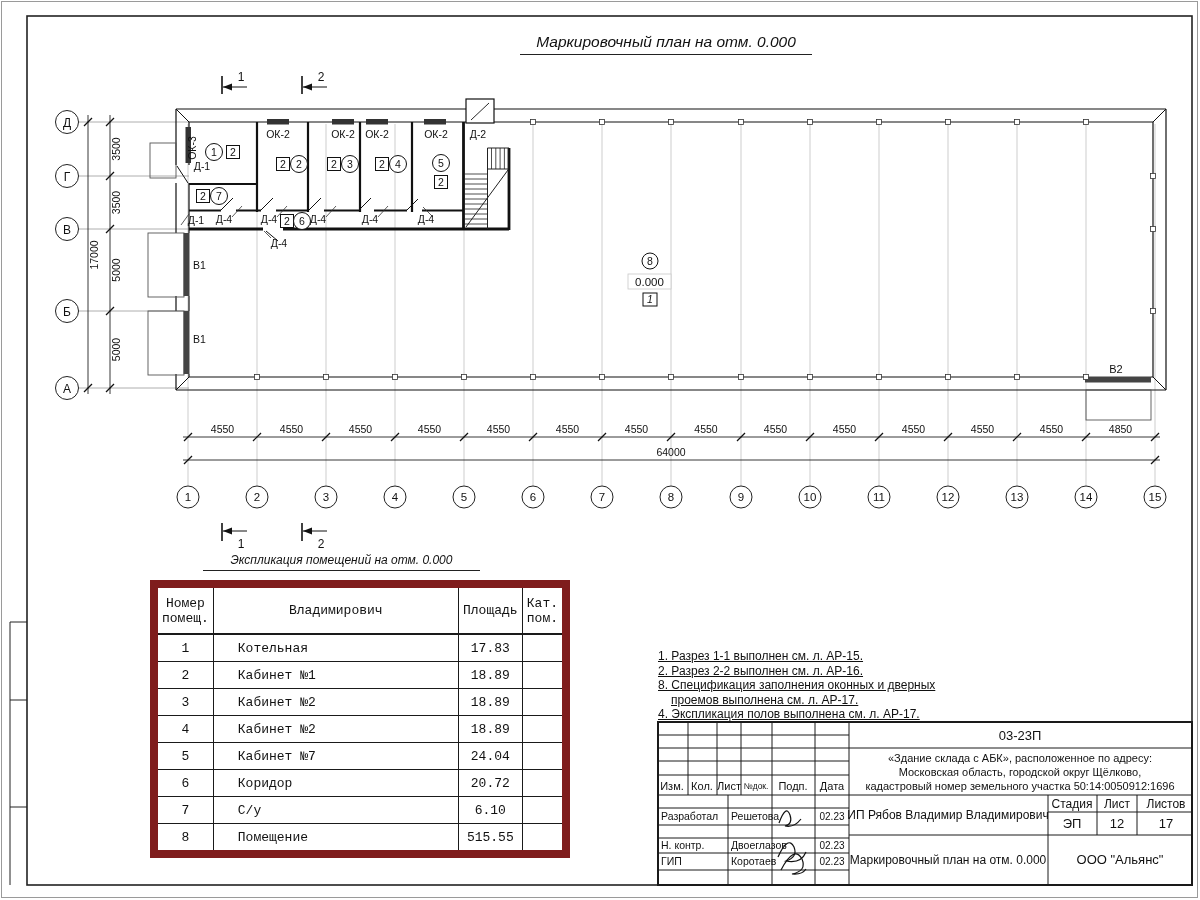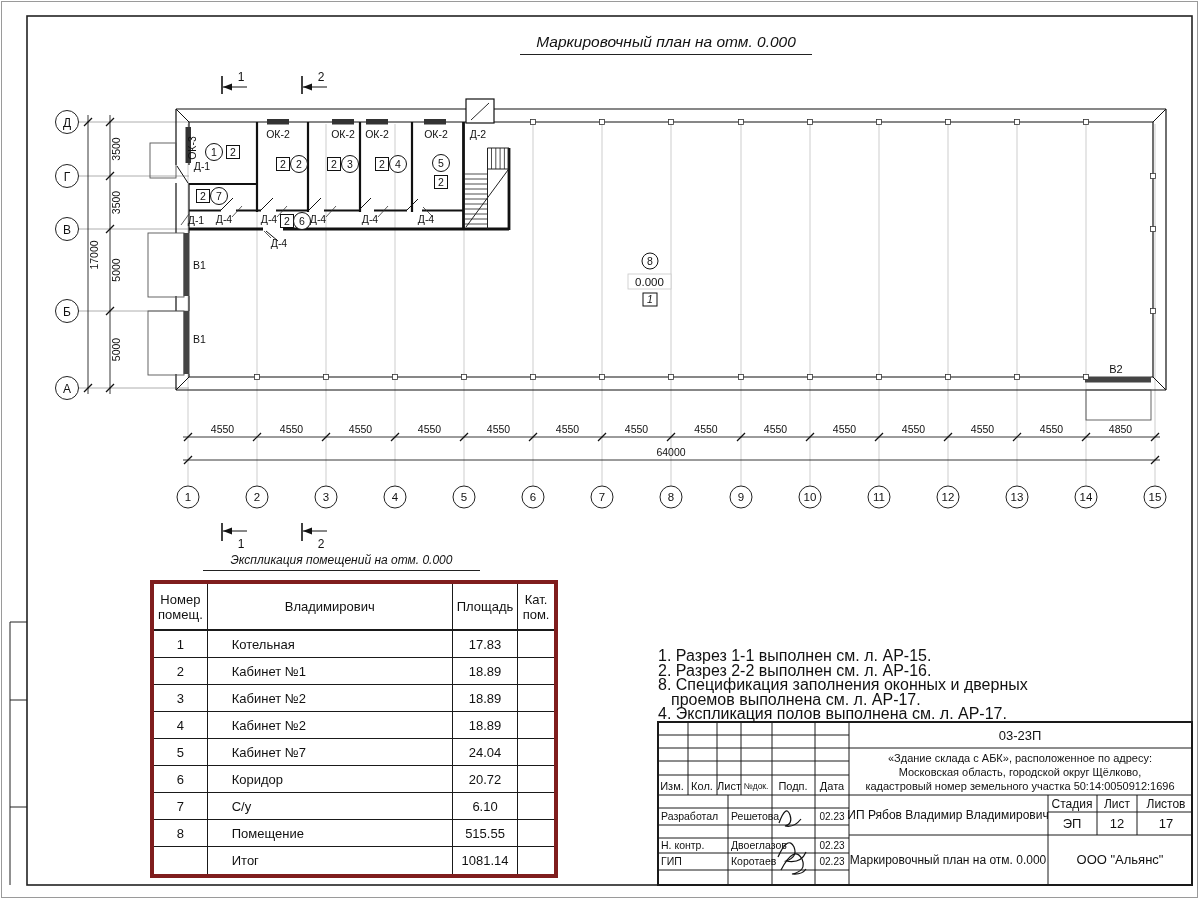--- a/index.html
+++ b/index.html
@@ -3,25 +3,25 @@
 <meta charset="utf-8">
 <style>
   html,body{margin:0;padding:0;background:#e8e8e8;}
   #sheet{position:relative;width:1200px;height:900px;background:#ffffff;
          font-family:"Liberation Sans",sans-serif;color:#111;overflow:hidden;}
   #plan-svg{position:absolute;left:0;top:0;}
   svg text{fill:#111;font-family:"Liberation Sans",sans-serif;}
   .overlay{position:absolute;}
   .drawing-title{font-style:italic;font-size:15.5px;text-align:center;
     border-bottom:1.2px solid #222;padding-bottom:3px;white-space:nowrap;}
-  .notes{font-size:16px;line-height:14.6px;white-space:nowrap;}
+  .notes{font-size:12px;line-height:14.6px;white-space:nowrap;text-decoration:underline;}
   .notes .cont{padding-left:13px;}
   table.expl{border-collapse:collapse;table-layout:fixed;font-size:13px;}
   table.expl th,table.expl td{border:1px solid #1a1a1a;padding:0 4px;overflow:hidden;}
-  table.expl{border:4px solid #7f1d1d;}
+  table.expl{border:8px solid #7f1d1d;font-family:Liberation Mono, monospace;}
   table.expl th{font-weight:normal;text-align:center;height:45px;border-bottom:2px solid #1a1a1a;}
   table.expl td{height:26px;text-align:center;font-size:13px;}
   table.expl td.name{text-align:left;padding-left:24px;}
 </style>
 </head>
 <body>
 
 <div id="sheet">
 
 <svg id="plan-svg" width="1200" height="900" viewBox="0 0 1200 900">
@@ -448,26 +448,20 @@
       <td class="name">С/у</td>
       <td>6.10</td>
       <td></td>
     </tr>
     <tr>
       <td>8</td>
       <td class="name">Помещение</td>
       <td>515.55</td>
       <td></td>
     </tr>
-    <tr style="height:29px;">
-      <td></td>
-      <td class="name">Итог</td>
-      <td>1081.14</td>
-      <td></td>
-    </tr>
   </tbody>
       </table>
 </div>
 
 <div class="overlay notes" style="left:658px;top:649px;">
   <div>1. Разрез 1-1 выполнен см. л. АР-15.</div>
   <div>2. Разрез 2-2 выполнен см. л. АР-16.</div>
   <div>8. Спецификация заполнения оконных и дверных</div>
   <div class="cont">проемов выполнена см. л. АР-17.</div>
   <div>4. Экспликация полов выполнена см. л. АР-17.</div>

